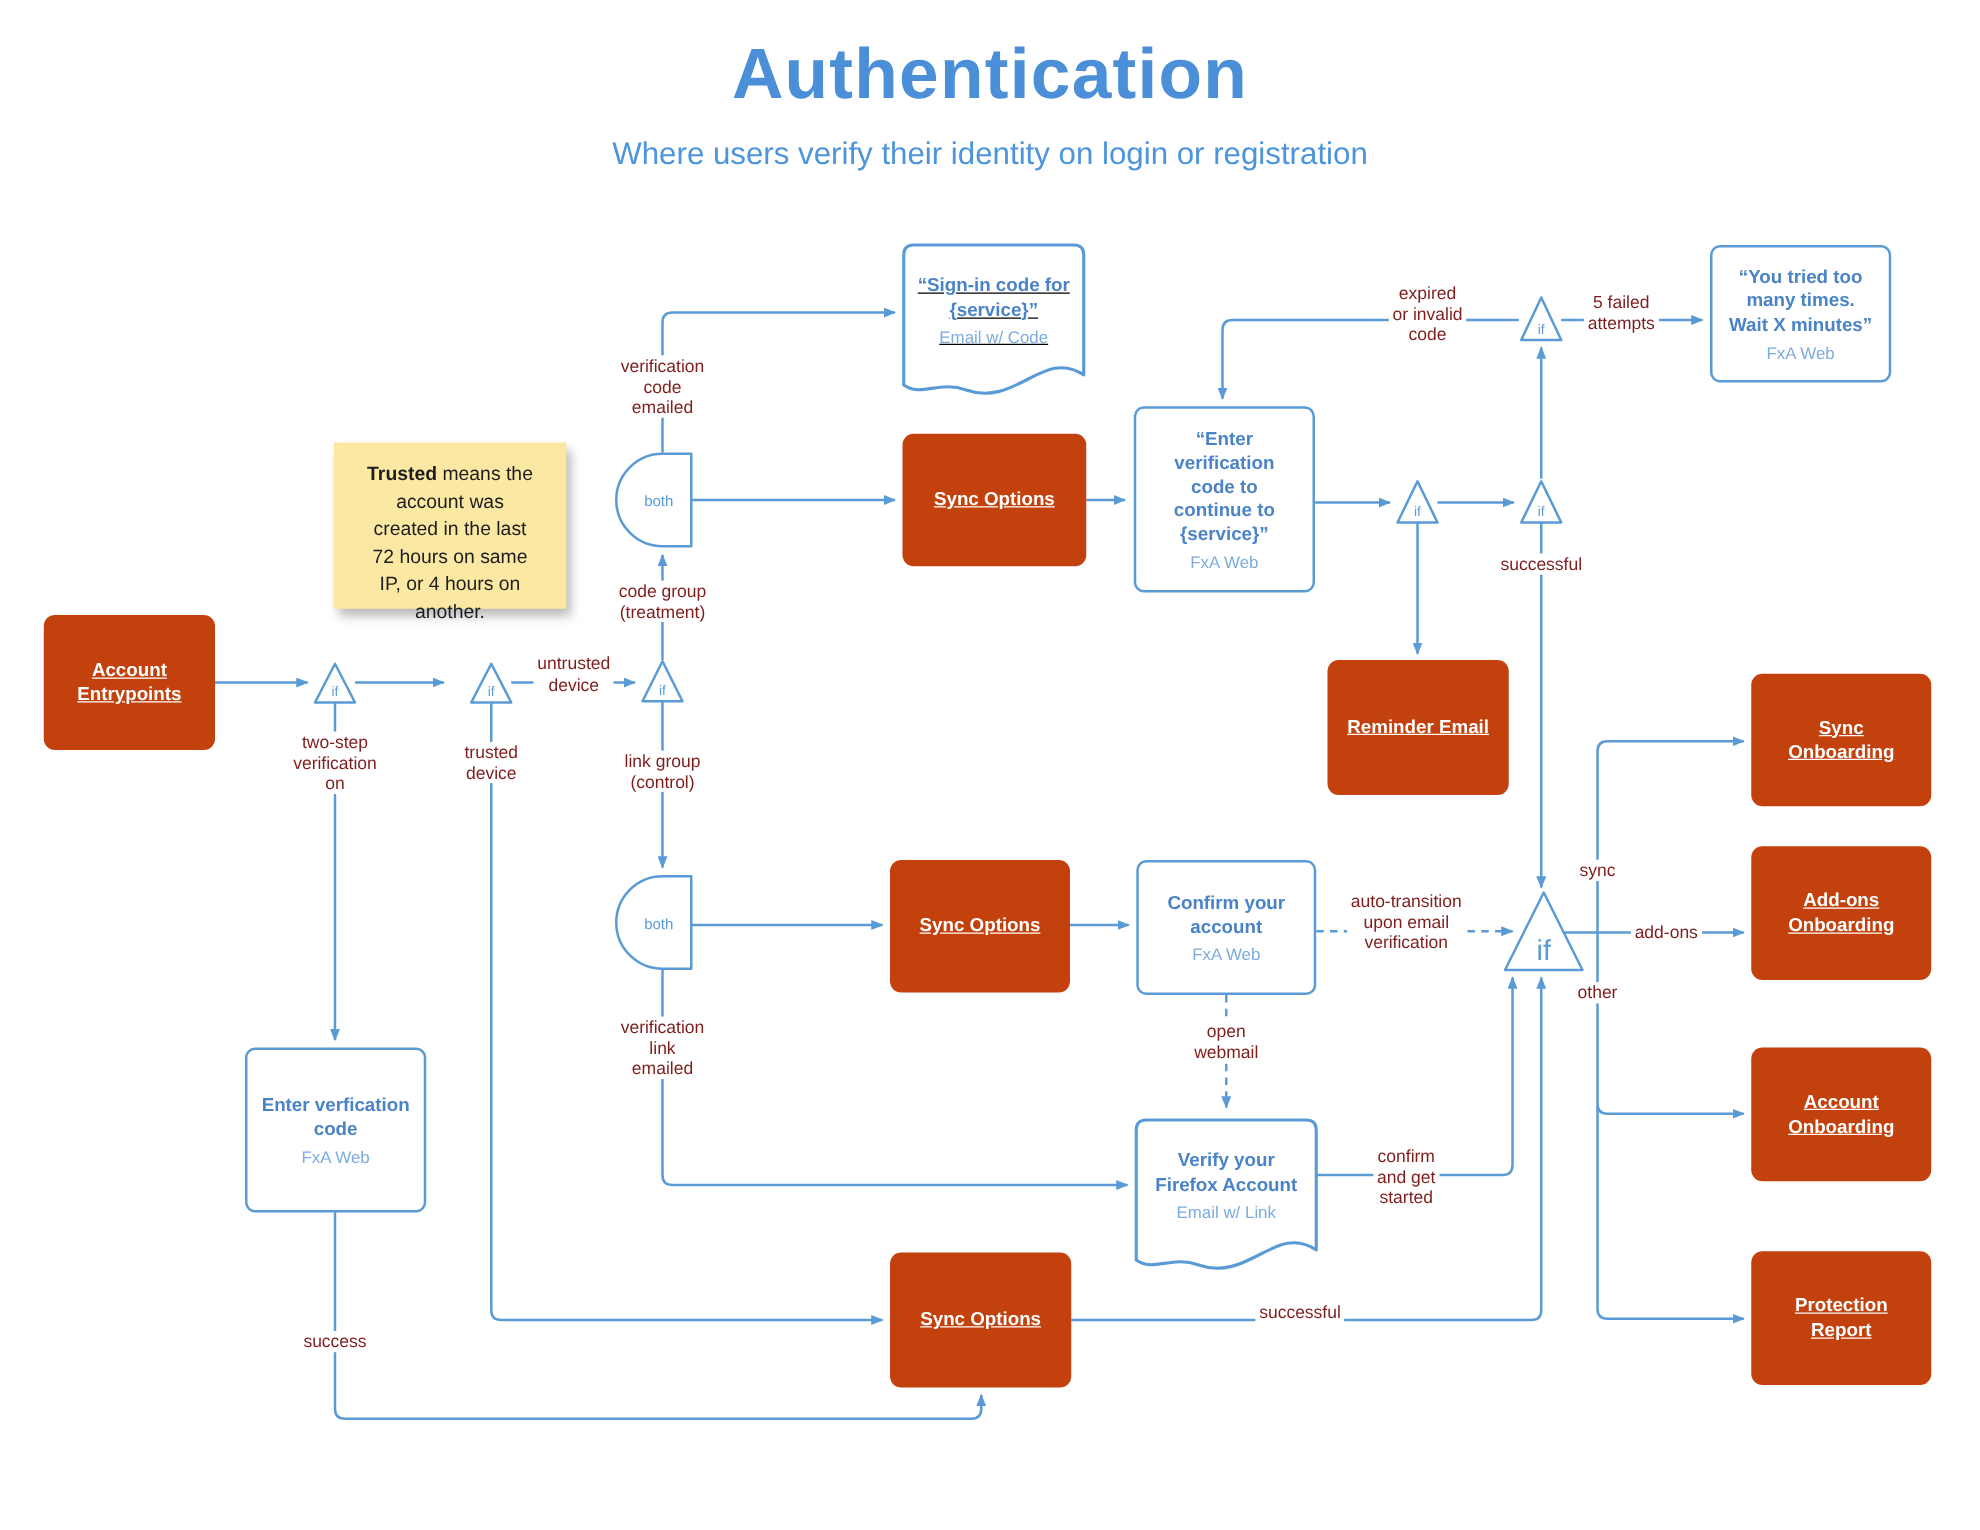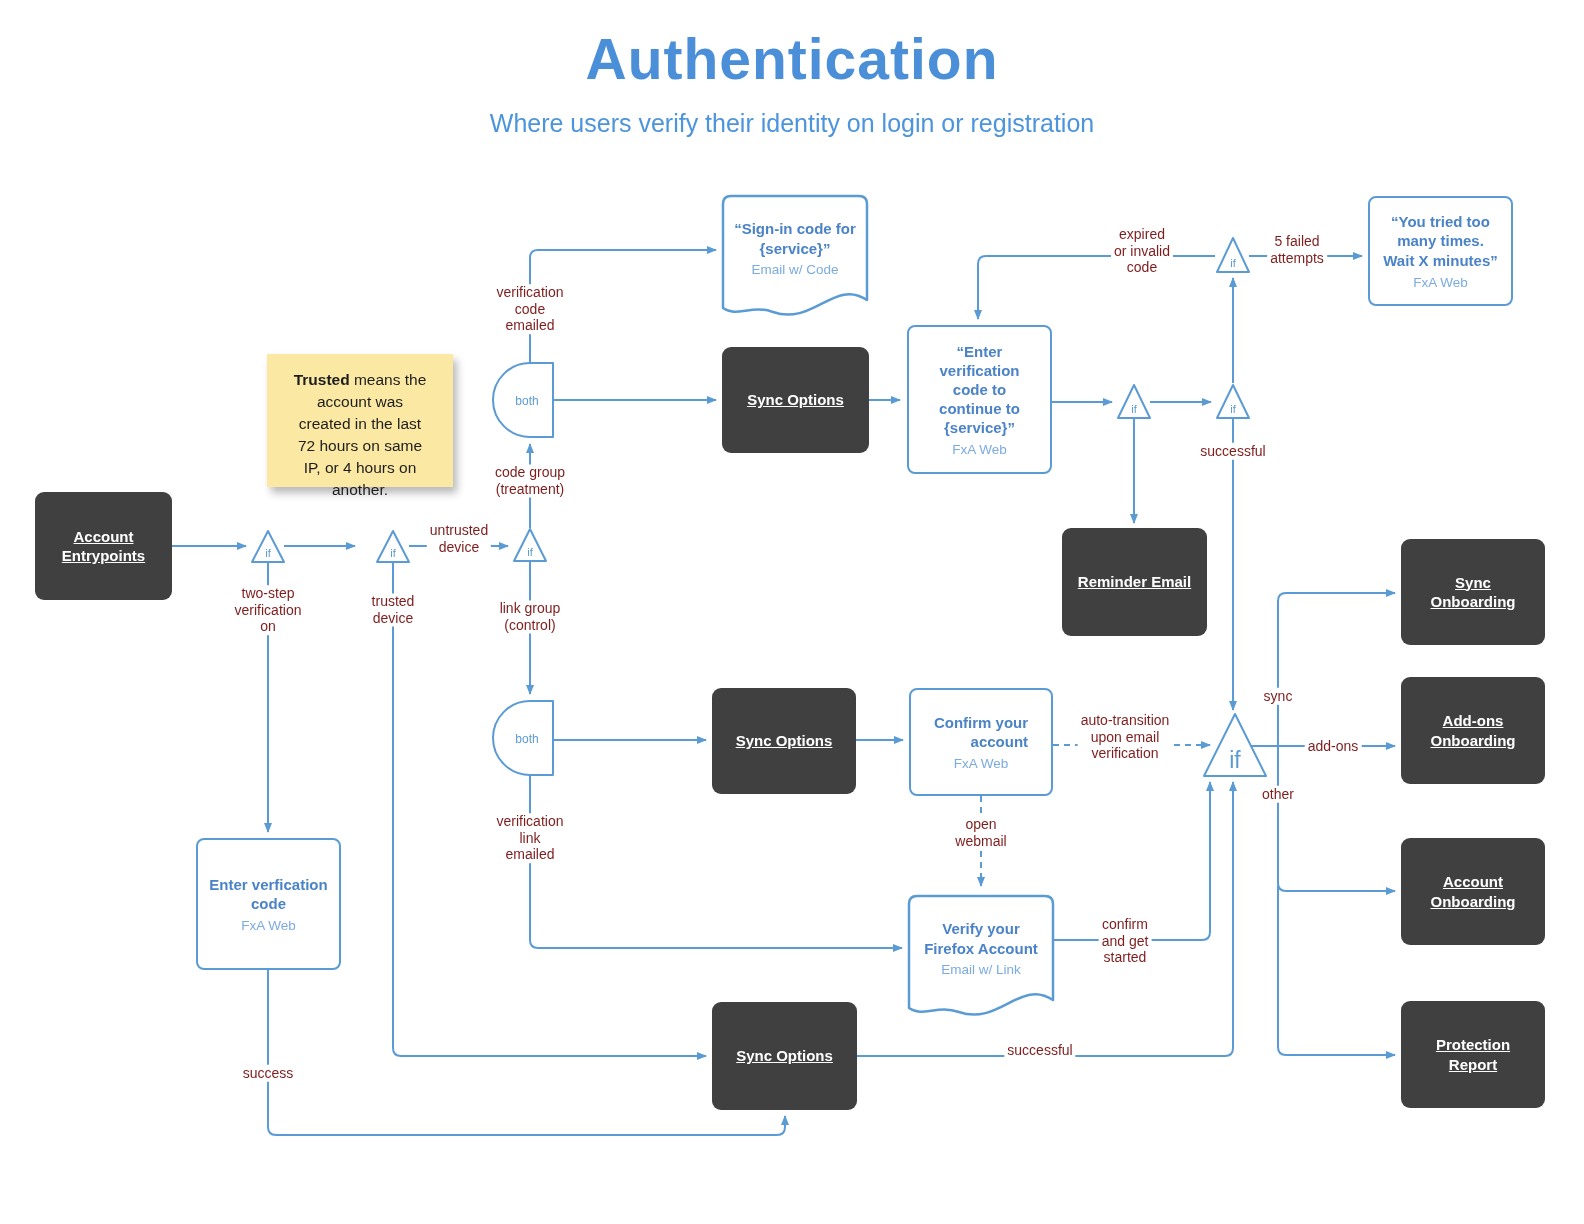--- a/index.html
+++ b/index.html
@@ -10,21 +10,21 @@
   .svg-layer { position:absolute; left:0; top:0; }
   .page-title {
     position:absolute; left:0; top:26px; width:100%; text-align:center;
     color:#4a8fd7; font-size:57px; font-weight:bold; letter-spacing:1px;
   }
   .page-subtitle {
     position:absolute; left:0; top:109px; width:100%; text-align:center;
     color:#4c94db; font-size:25px; font-weight:normal;
   }
   .solid-box {
-    position:absolute; background:#404040; border-radius:9px;
+    position:absolute; background:#c2410c; border-radius:9px;
     display:flex; align-items:center; justify-content:center; text-align:center;
     padding:6px; box-sizing:border-box;
   }
   .box-link {
     color:#ffffff; font-weight:bold; font-size:15px; line-height:1.3;
     text-decoration:underline; white-space:pre-line;
   }
   .outline-box {
     position:absolute; background:#ffffff; border:2px solid #5b9bd5; border-radius:8px;
     display:flex; flex-direction:column; align-items:center; justify-content:center;
@@ -168,32 +168,32 @@
 continue to
 {service}”</span>
     <span class="ob-sub">FxA Web</span>
   </div>
   <div class="outline-box" style="left:1368px; top:196px; width:145px; height:110px;">
     <span class="ob-title">“You tried too
 many times.
 Wait X minutes”</span>
     <span class="ob-sub">FxA Web</span>
   </div>
-  <div class="outline-box" style="left:909px; top:688px; width:144px; height:108px;text-align:right;">
+  <div class="outline-box" style="left:909px; top:688px; width:144px; height:108px;">
     <span class="ob-title">Confirm your
 account</span>
     <span class="ob-sub">FxA Web</span>
   </div>
   <div class="outline-box" style="left:196px; top:838px; width:145px; height:132px;">
     <span class="ob-title">Enter verfication
 code</span>
     <span class="ob-sub">FxA Web</span>
   </div>
 
-  <div class="doc-text" style="left:723px; top:202px; width:144px; height:92px;">
+  <div class="doc-text" style="left:723px; top:202px; width:144px; height:92px;text-decoration:underline;">
     <span class="ob-title">“Sign-in code for
 {service}”</span>
     <span class="ob-sub">Email w/ Code</span>
   </div>
   <div class="doc-text" style="left:909px; top:902px; width:144px; height:92px;">
     <span class="ob-title">Verify your
 Firefox Account</span>
     <span class="ob-sub">Email w/ Link</span>
   </div>
 

